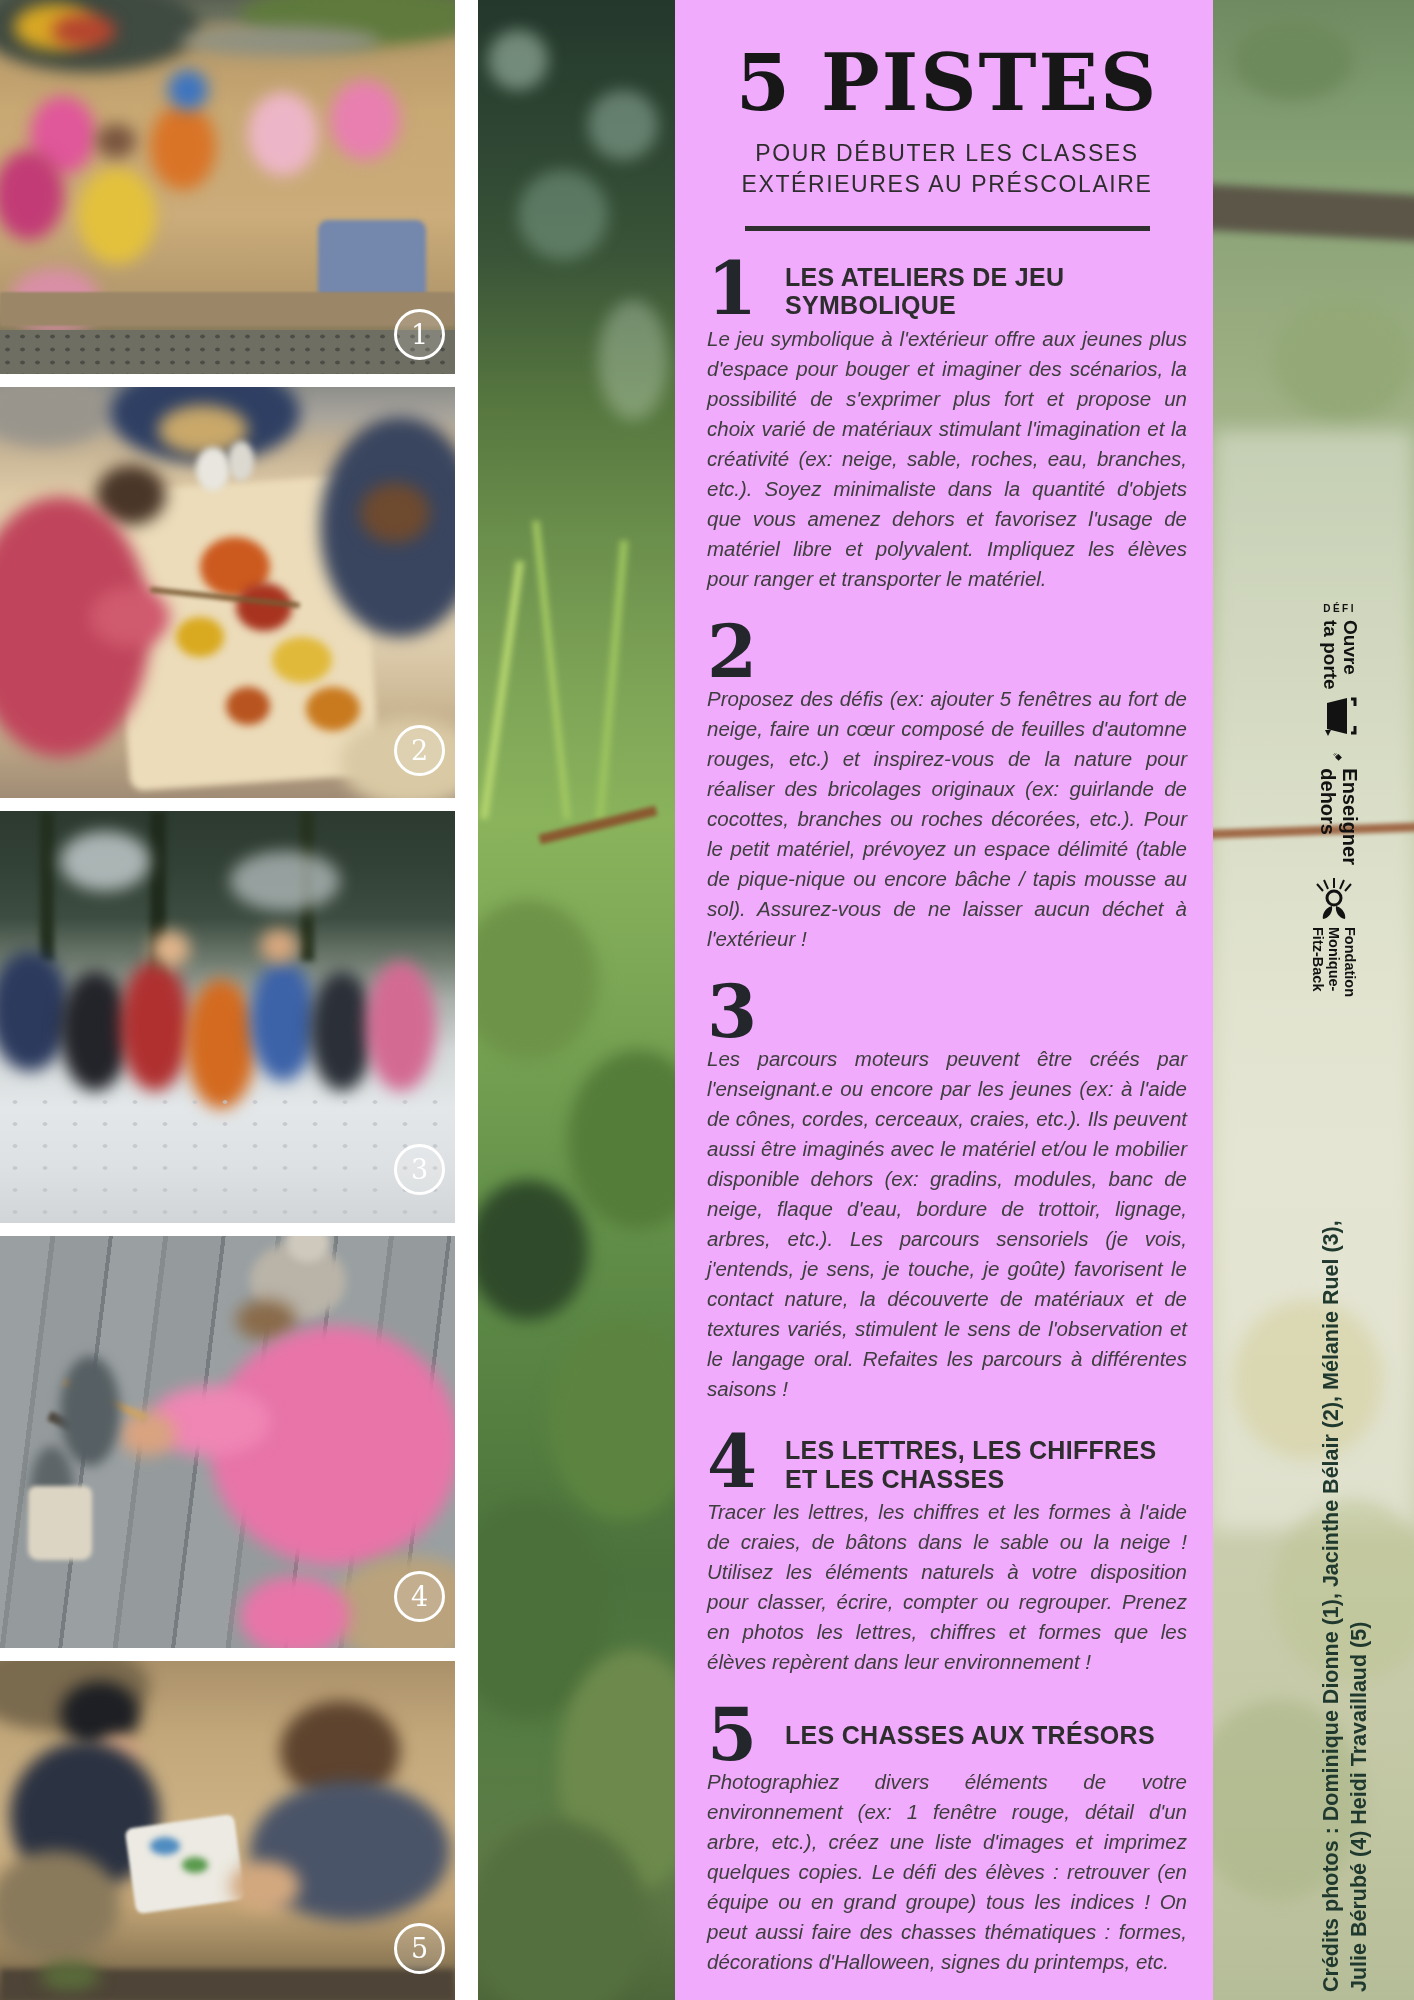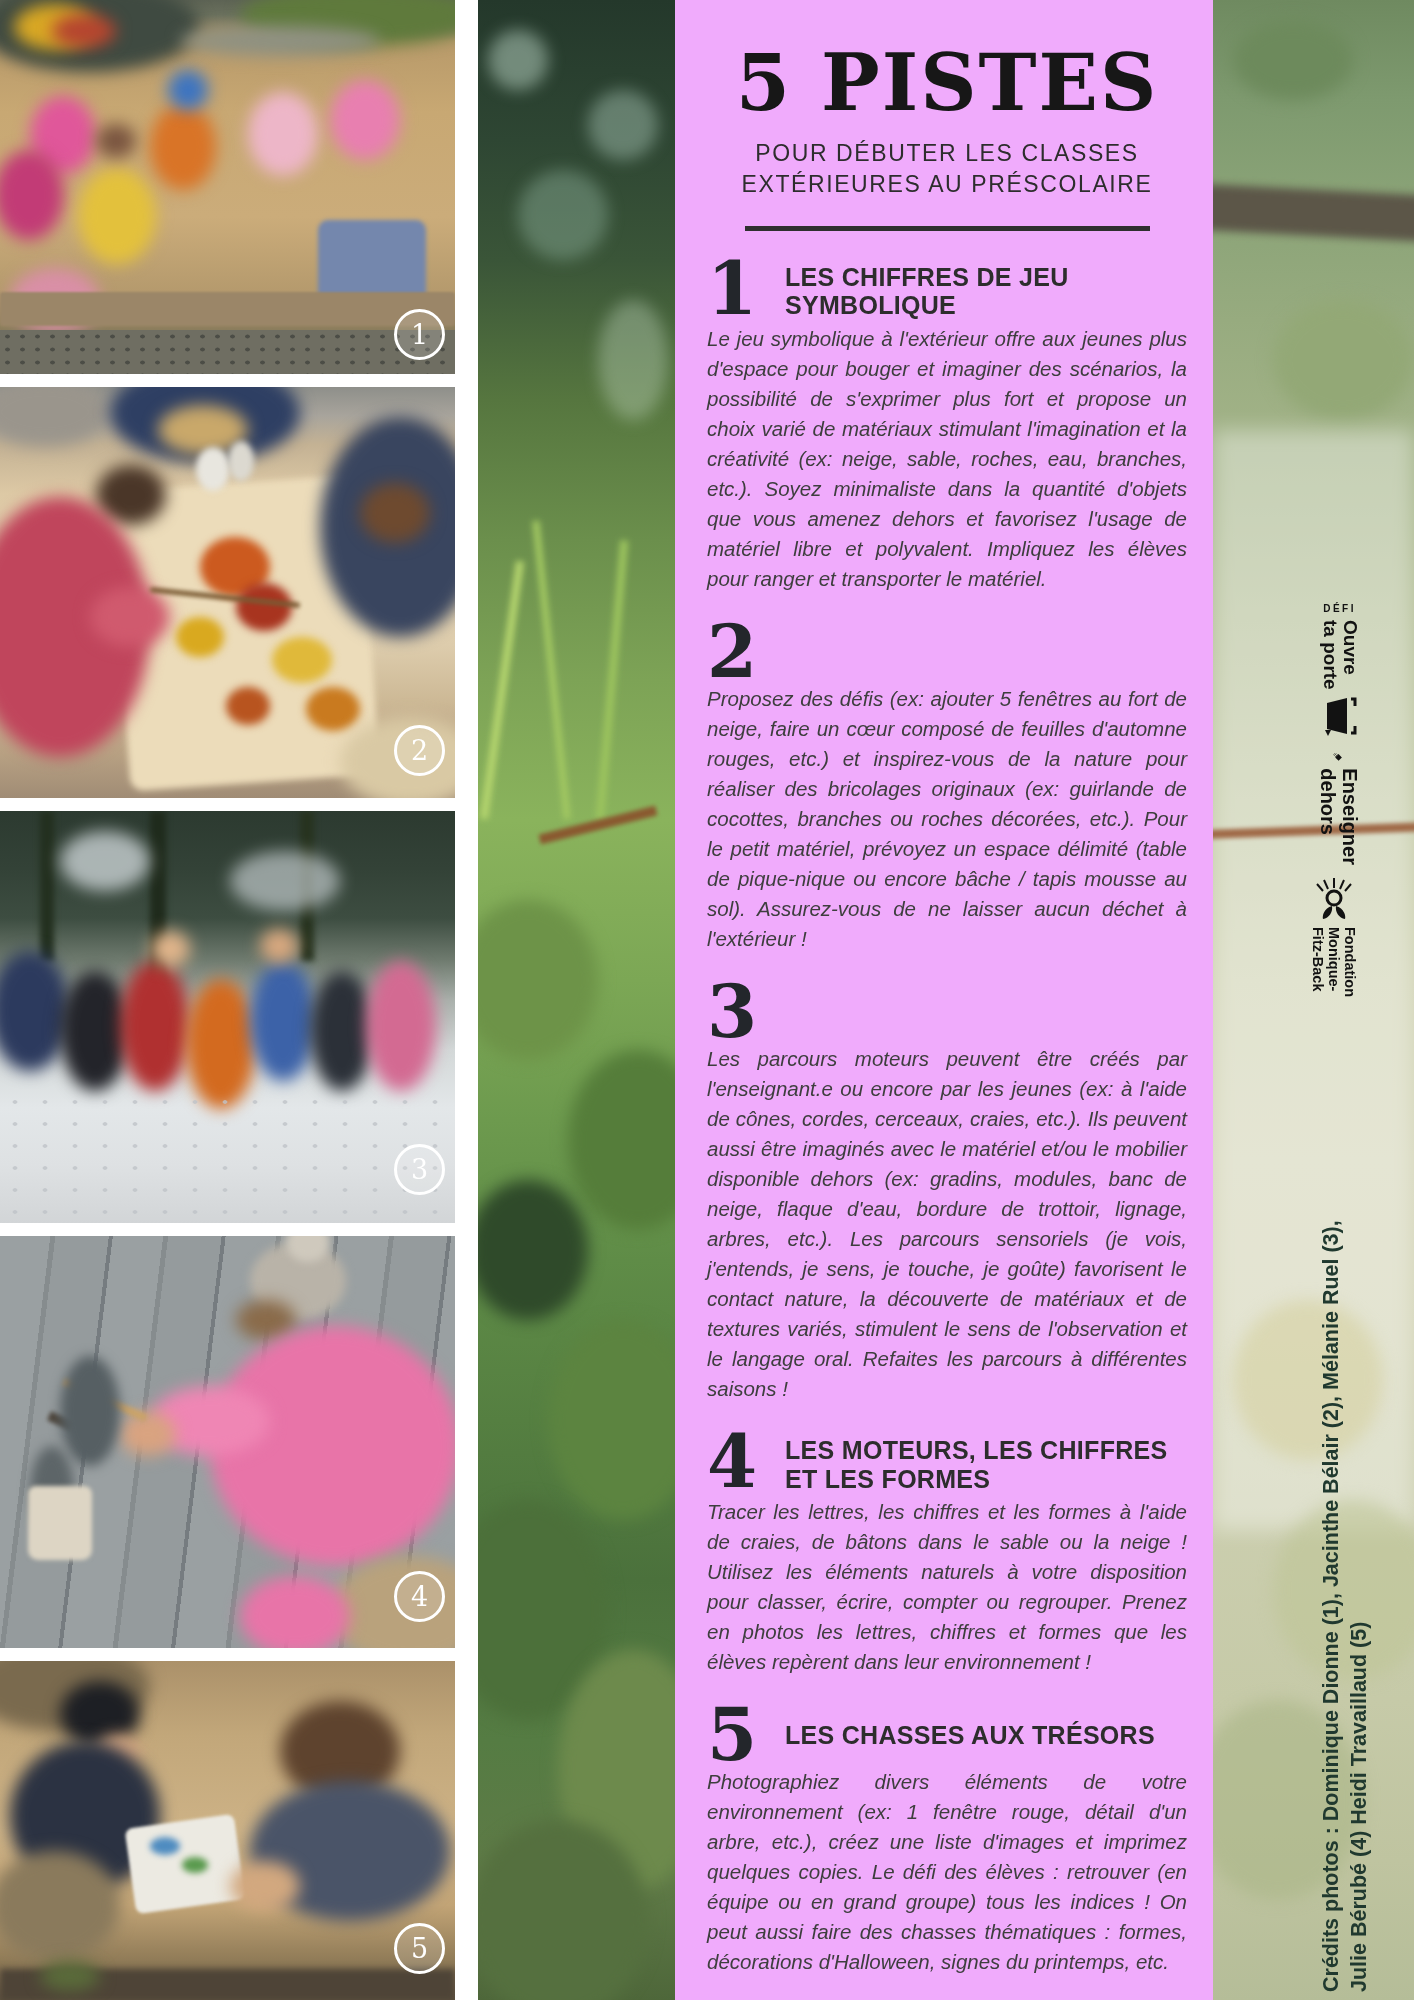--- a/index.html
+++ b/index.html
@@ -180,37 +180,37 @@
   <div class="main-col">
     <div class="title">5 PISTES</div>
     <div class="subtitle">
       <div>POUR DÉBUTER LES CLASSES</div>
       <div>EXTÉRIEURES AU PRÉSCOLAIRE</div>
     </div>
     <div class="divider"></div>
 
     <div class="section">
       <div class="numeral">1</div>
-      <div class="heading">LES CHIFFRES DE JEU SYMBOLIQUE</div>
+      <div class="heading">LES ATELIERS DE JEU SYMBOLIQUE</div>
       <div class="body">Le jeu symbolique à l'extérieur offre aux jeunes plus d'espace pour bouger et imaginer des scénarios, la possibilité de s'exprimer plus fort et propose un choix varié de matériaux stimulant l'imagination et la créativité (ex: neige, sable, roches, eau, branches, etc.). Soyez minimaliste dans la quantité d'objets que vous amenez dehors et favorisez l'usage de matériel libre et polyvalent. Impliquez les élèves pour ranger et transporter le matériel.</div>
     </div>
 
     <div class="section">
       <div class="numeral">2</div>
       <div class="body">Proposez des défis (ex: ajouter 5 fenêtres au fort de neige, faire un cœur composé de feuilles d'automne rouges, etc.) et inspirez-vous de la nature pour réaliser des bricolages originaux (ex: guirlande de cocottes, branches ou roches décorées, etc.). Pour le petit matériel, prévoyez un espace délimité (table de pique-nique ou encore bâche / tapis mousse au sol). Assurez-vous de ne laisser aucun déchet à l'extérieur !</div>
     </div>
 
     <div class="section">
       <div class="numeral">3</div>
       <div class="body">Les parcours moteurs peuvent être créés par l'enseignant.e ou encore par les jeunes (ex: à l'aide de cônes, cordes, cerceaux, craies, etc.). Ils peuvent aussi être imaginés avec le matériel et/ou le mobilier disponible dehors (ex: gradins, modules, banc de neige, flaque d'eau, bordure de trottoir, lignage, arbres, etc.). Les parcours sensoriels (je vois, j'entends, je sens, je touche, je goûte) favorisent le contact nature, la découverte de matériaux et de textures variés, stimulent le sens de l'observation et le langage oral. Refaites les parcours à différentes saisons !</div>
     </div>
 
     <div class="section">
       <div class="numeral">4</div>
-      <div class="heading">LES MOTEURS, LES CHIFFRES ET LES FORMES</div>
+      <div class="heading">LES LETTRES, LES CHIFFRES ET LES CHASSES</div>
       <div class="body">Tracer les lettres, les chiffres et les formes à l'aide de craies, de bâtons dans le sable ou la neige ! Utilisez les éléments naturels à votre disposition pour classer, écrire, compter ou regrouper. Prenez en photos les lettres, chiffres et formes que les élèves repèrent dans leur environnement !</div>
     </div>
 
     <div class="section">
       <div class="numeral">5</div>
       <div class="heading" style="padding-top:14px;">LES CHASSES AUX TRÉSORS</div>
       <div class="body">Photographiez divers éléments de votre environnement (ex: 1 fenêtre rouge, détail d'un arbre, etc.), créez une liste d'images et imprimez quelques copies. Le défi des élèves : retrouver (en équipe ou en grand groupe) tous les indices ! On peut aussi faire des chasses thématiques : formes, décorations d'Halloween, signes du printemps, etc.</div>
     </div>
   </div>
 

